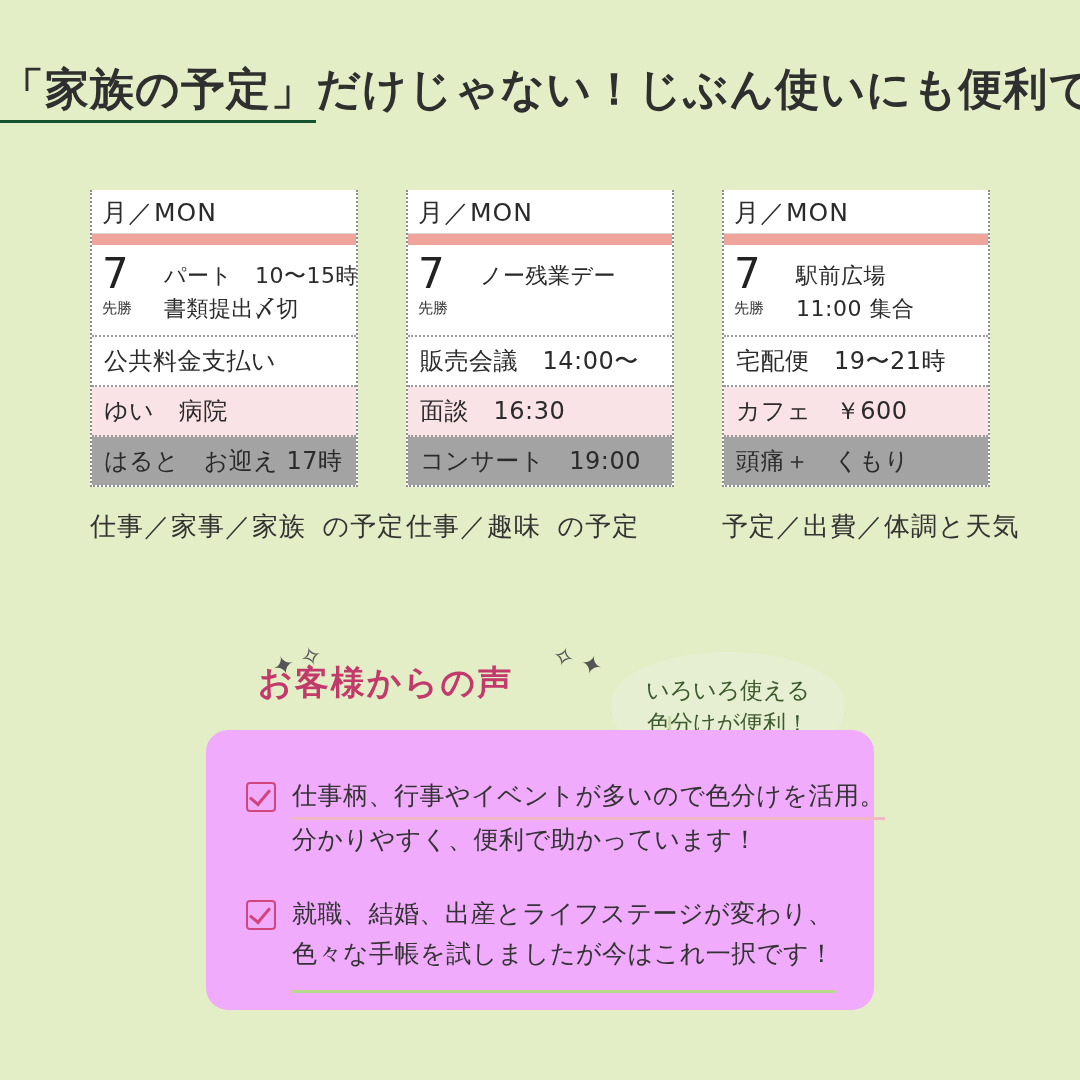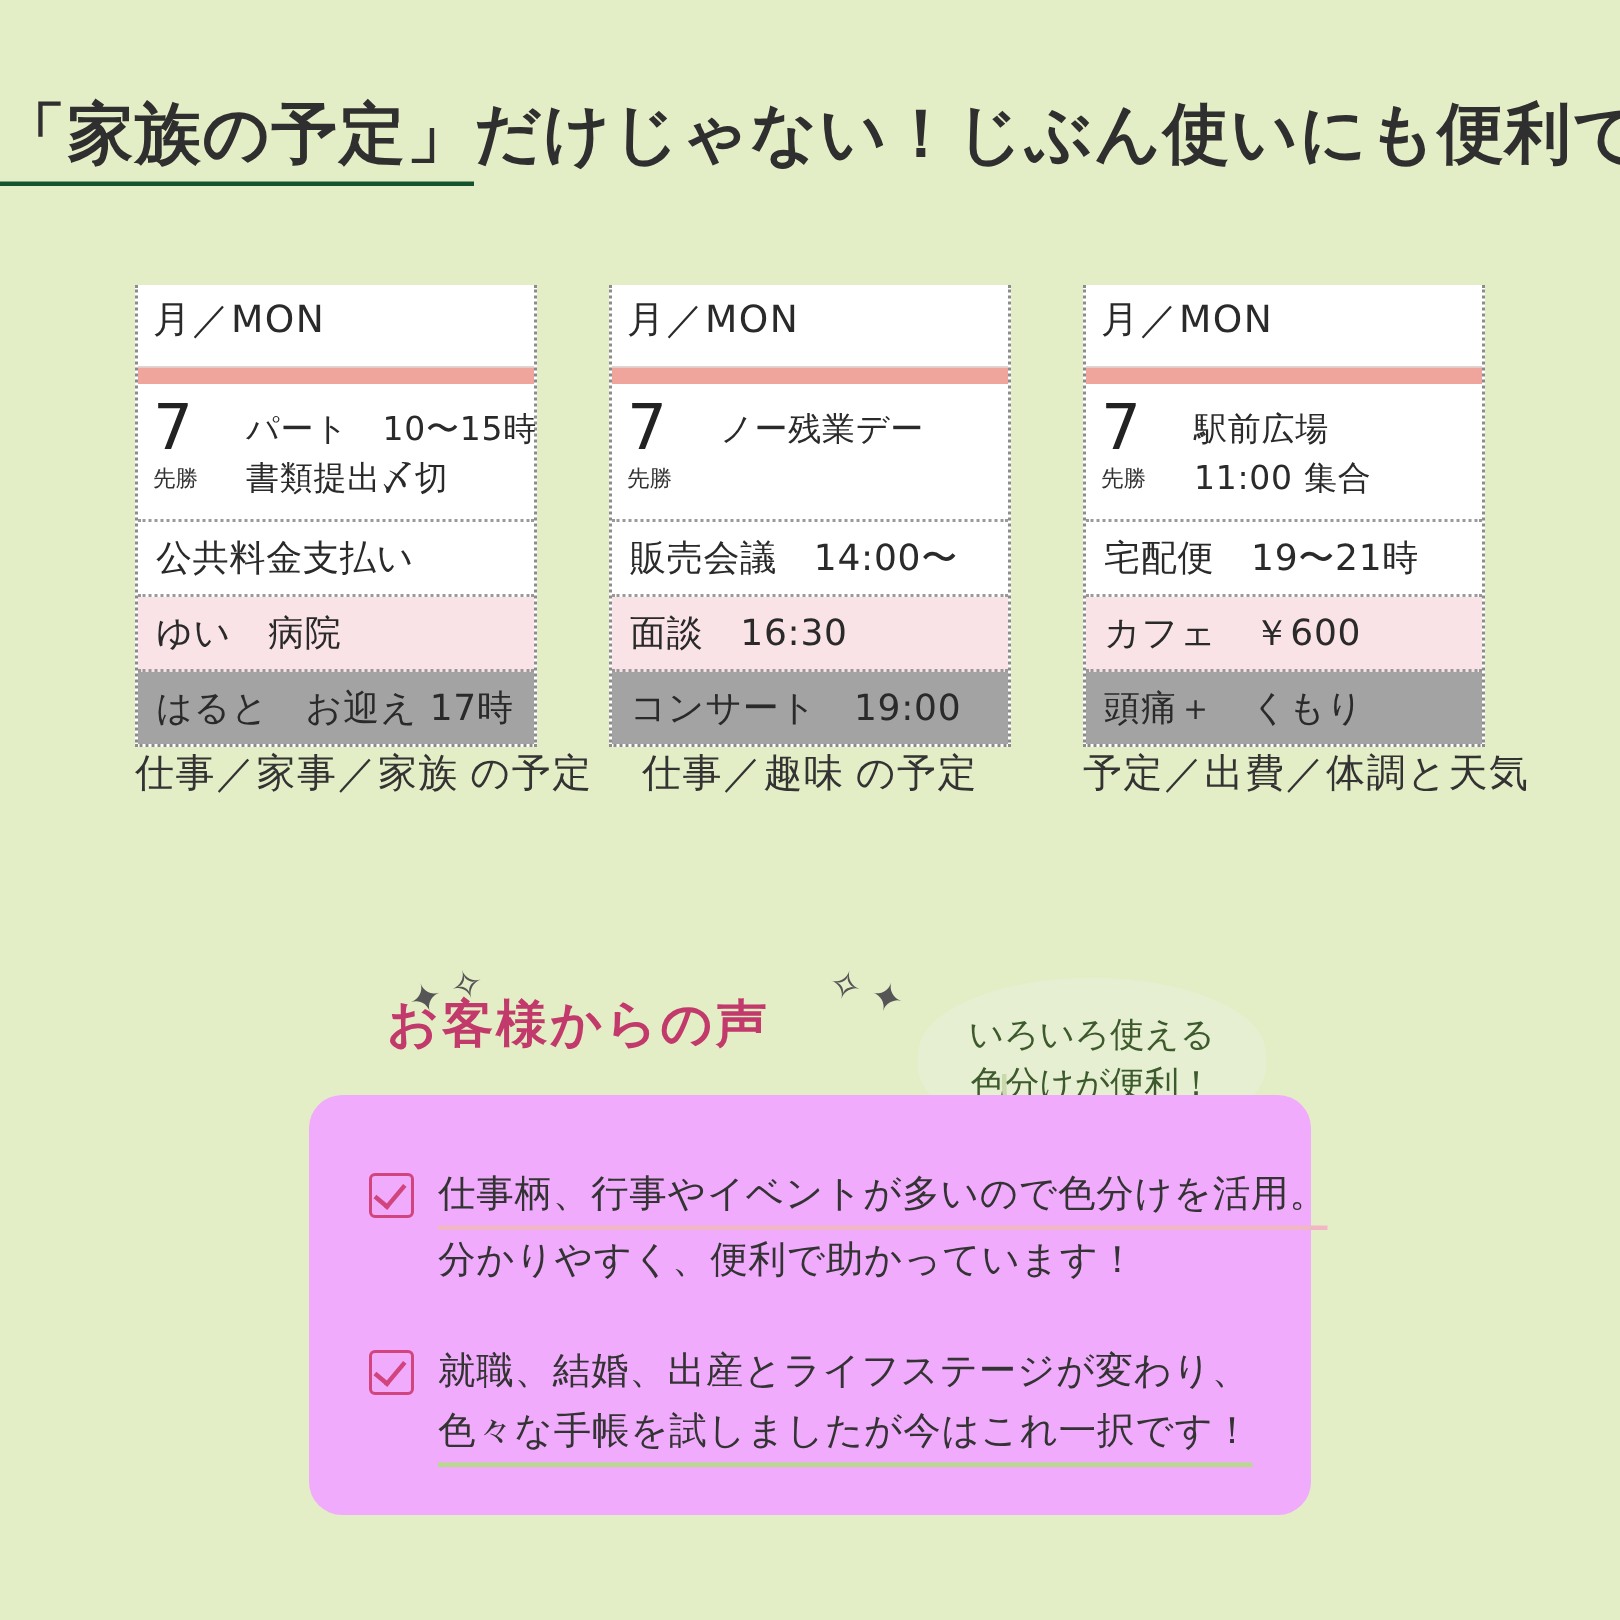--- a/index.html
+++ b/index.html
@@ -55,21 +55,21 @@
   }
   .card {
     background: #ffffff;
     border: 2px dotted #8c8c8c;
     border-top: none;
     box-sizing: border-box;
   }
   .card-head {
     background: #ffffff;
     border-bottom: 1px solid #d8d8d8;
-    padding: 6px 10px 15px 10px;
+    padding: 6px 10px 4px 10px;
     font-size: 25px;
     font-family: "DejaVu Sans", sans-serif;
     color: #2a2a2a;
     letter-spacing: 1px;
   }
   .head-bar {
     height: 11px;
     background: #f0a59c;
     margin: 0 0 0 0;
   }
@@ -121,24 +121,24 @@
     flex: 1;
     padding-top: 8px;
     font-size: 22px;
     line-height: 1.5;
     color: #2a2a2a;
     font-family: "DejaVu Sans", sans-serif;
     letter-spacing: 0.5px;
   }
   .first-lines .ln { white-space: nowrap; }
   .caption {
-    text-align: center;
+    margin-top: 22px;
     font-size: 26px;
     color: #333;
-    font-family: Liberation Serif, serif;
+    font-family: Liberation Mono, monospace;
     letter-spacing: 1px;
     white-space: nowrap;
   }
 
   
   .voice-title {
     position: absolute;
     top: 660px;
     left: 258px;
     font-size: 34px;
@@ -225,21 +225,21 @@
   }
   .voice-text {
     font-size: 25px;
     line-height: 1.6;
     color: #333;
     font-family: "DejaVu Sans", sans-serif;
     letter-spacing: 0.5px;
   }
   .voice-text .ln { display: block; white-space: nowrap; }
   .hl-pink { border-bottom: 3px solid #f2b7c4; padding-bottom: 1px; }
-  .hl-green { border-bottom: 3px solid #b7d98c; padding-bottom: 1px; }
+  .hl-green { border-bottom: 3px solid #b7d98c; padding-bottom: 16px; }
 </style>
 </head>
 <body>
 
 <div class="page">
 
   <div class="headline">
     <span class="underline">「家族の予定」</span><span>だけじゃない！じぶん使いにも便利です♪</span>
   </div>
 

